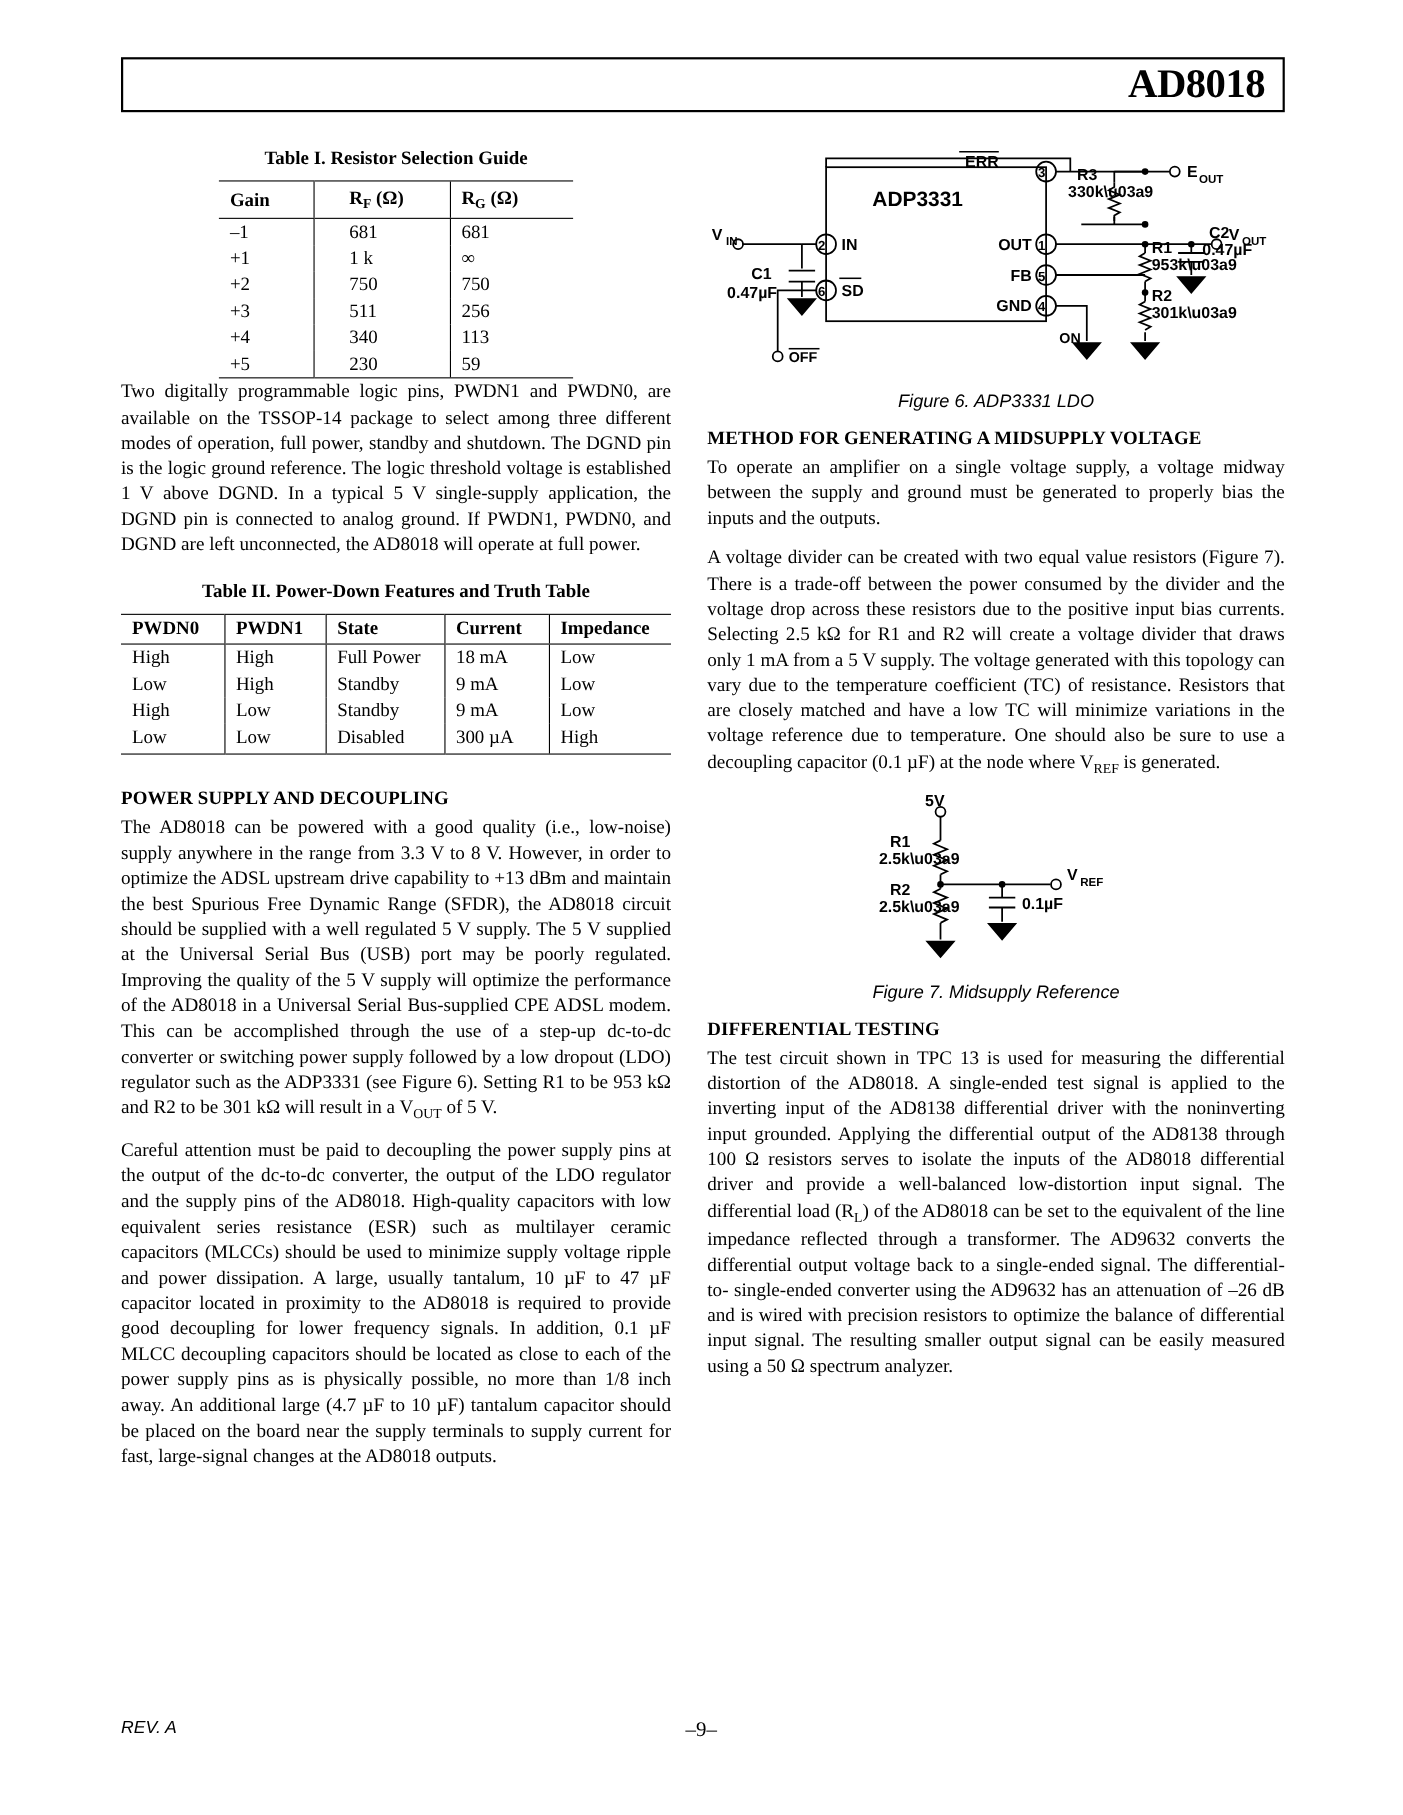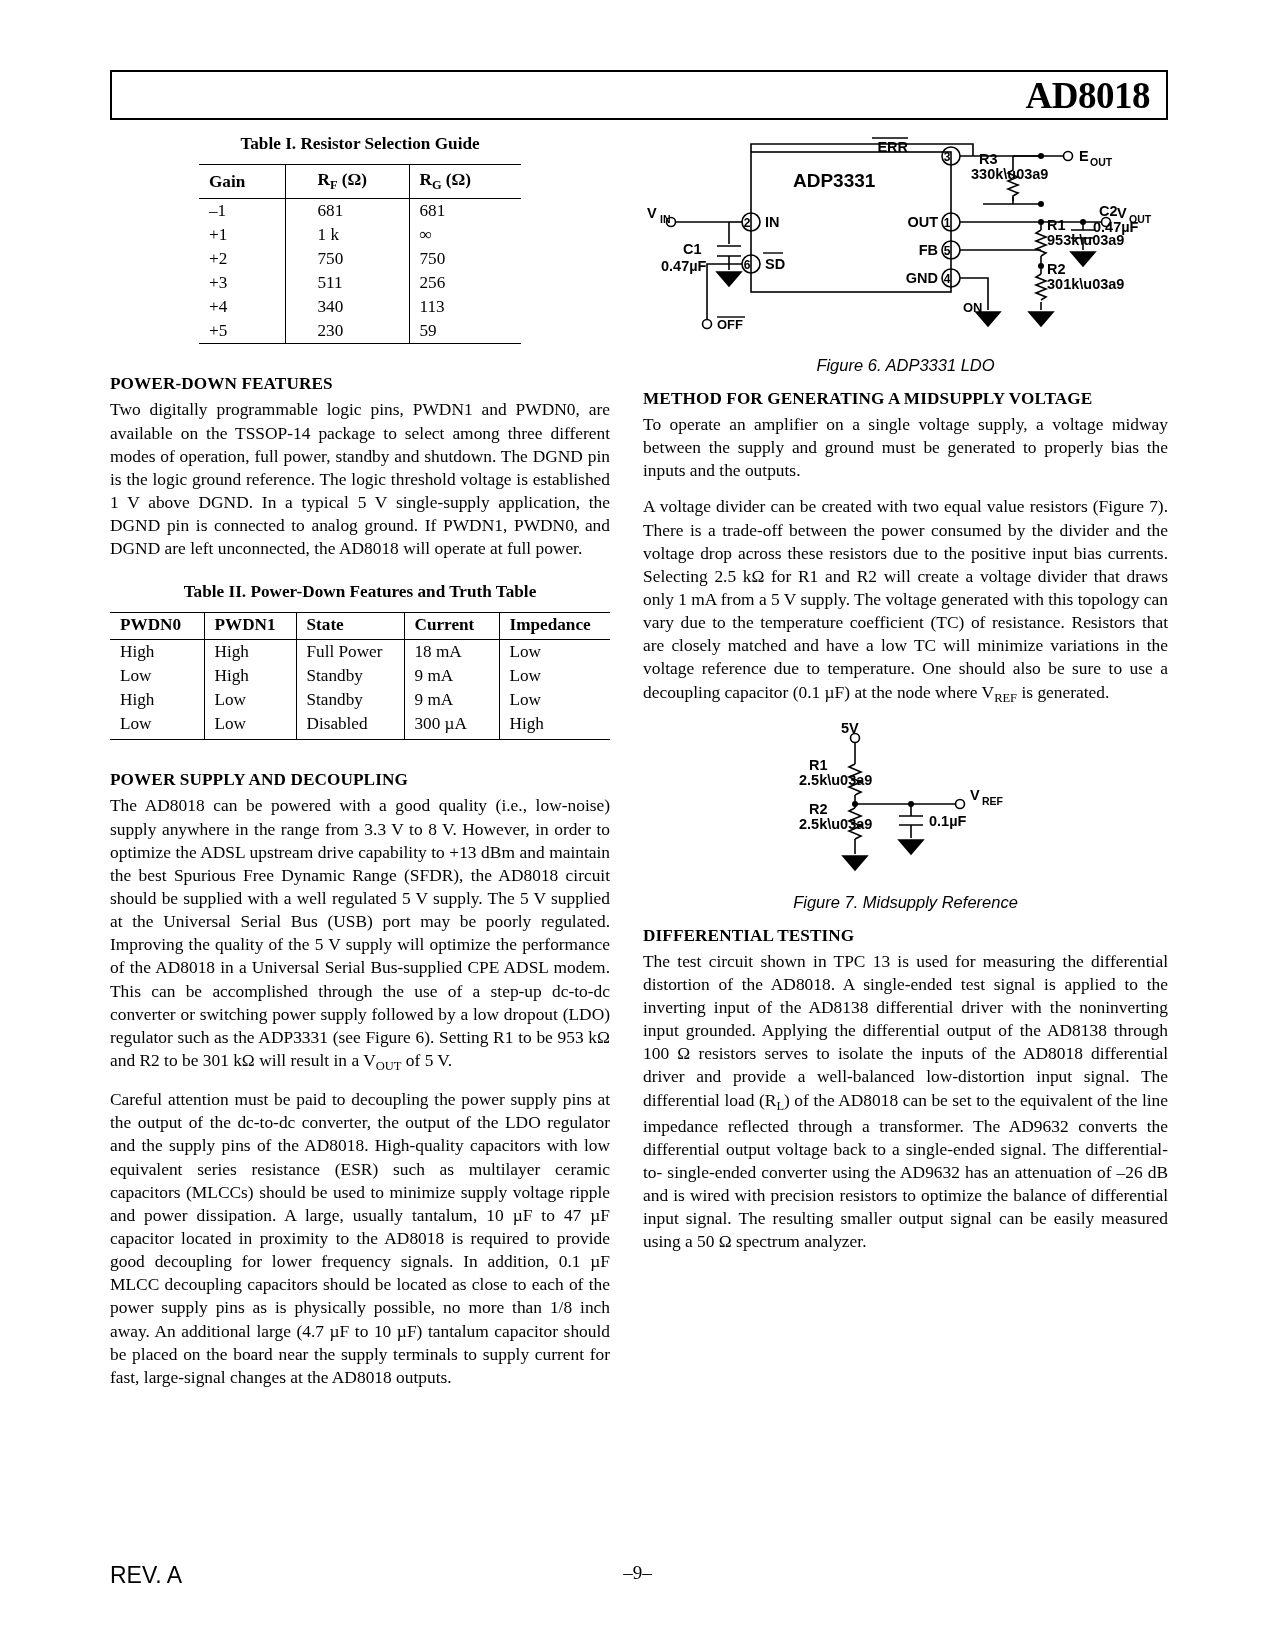--- a/index.html
+++ b/index.html
@@ -15,21 +15,21 @@
   .page {
     position: absolute;
     left: 0; top: 0;
     width: 1275px;
     height: 1650px;
   }
 
   
   .header-rule {
     position: absolute;
-    left: 110px; top: 70px;
+    left: 110px; top: 52px;
     width: 1058px; height: 50px;
     border: 2px solid #000;
   }
   .header-title {
     position: absolute;
     right: 16px; top: 50%;
     transform: translateY(-50%);
     font-family: "Liberation Serif", serif;
     font-weight: bold;
     font-size: 37px;
@@ -131,22 +131,23 @@
     font-size: 16.5px;
     margin-top: 6px;
     margin-bottom: 14px;
   }
   .fig-box { position: relative; }
 
   
   .footer-left {
     position: absolute;
     left: 110px; top: 1562px;
-    font-size: 23px;
+    font-size: 16px;
     font-family: "Liberation Sans", sans-serif;
+    font-style: italic;
   }
   .footer-center {
     position: absolute;
     left: 0; top: 1562px;
     width: 1275px;
     text-align: center;
     font-size: 19px;
     font-family: "Liberation Serif", serif;
   }
 </style>
@@ -196,21 +197,20 @@
         <td class="c3">113</td>
       </tr>
       <tr class="last">
         <td class="c1">+5</td>
         <td class="c2">230</td>
         <td class="c3">59</td>
       </tr>
     </tbody>
       </table>
 
-    <h2 class="section" style="margin-top:30px;">POWER-DOWN FEATURES</h2>
     <p>Two digitally programmable logic pins, PWDN1 and PWDN0, are available on the TSSOP-14 package to select among three different modes of operation, full power, standby and shutdown. The DGND pin is the logic ground reference. The logic threshold voltage is established 1 V above DGND. In a typical 5 V single-supply application, the DGND pin is connected to analog ground. If PWDN1, PWDN0, and DGND are left unconnected, the AD8018 will operate at full power.</p>
 
     <div class="table-caption" style="margin-top:22px;">Table II.  Power-Down Features and Truth Table</div>
 
     <table class="doc" id="table2">
       <tbody>
           <tr class="toprule">
             <td colspan="5"></td>
           </tr>
       <tr class="hdr-row">

